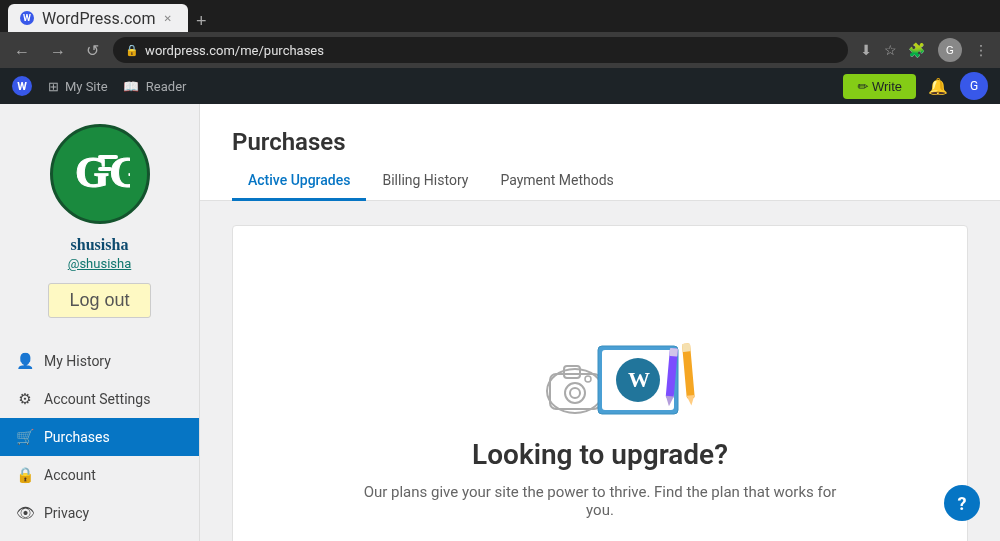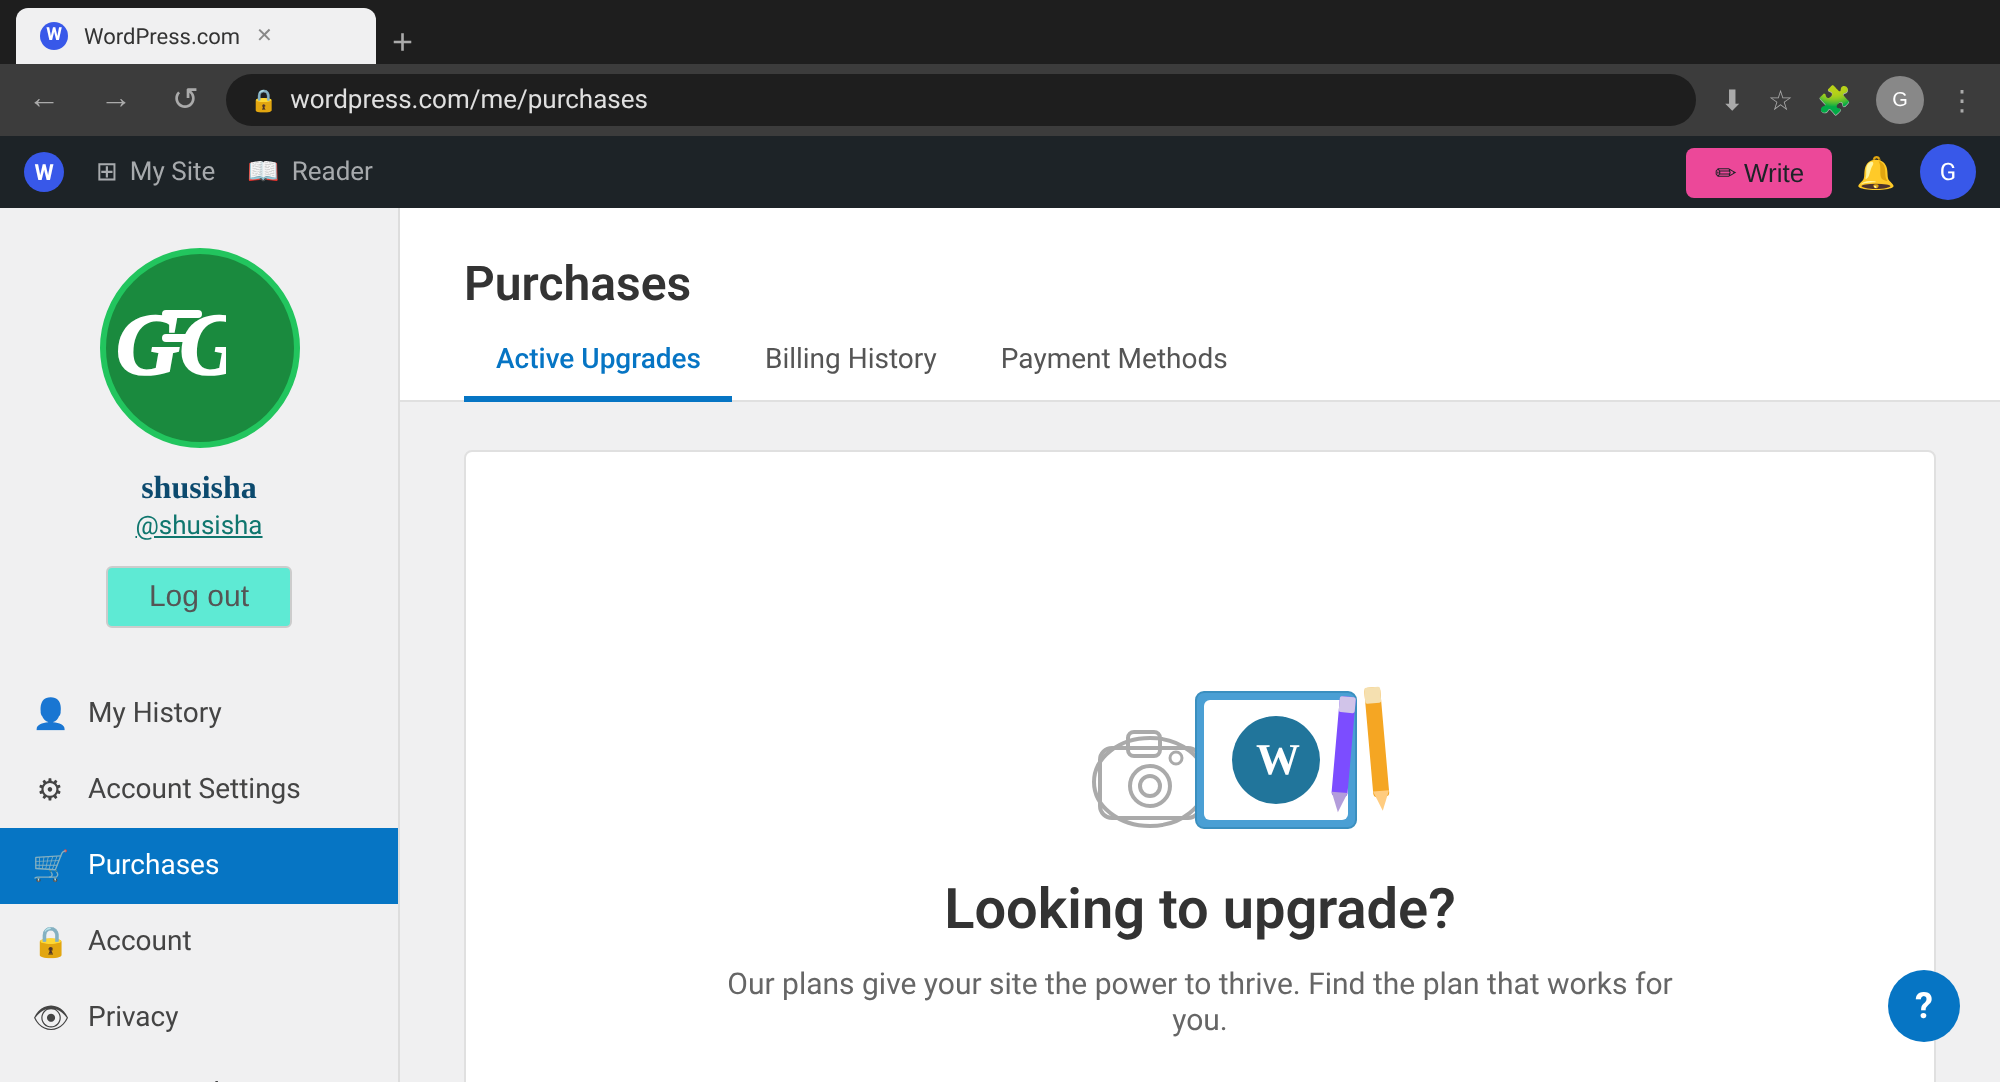--- a/index.html
+++ b/index.html
@@ -1,54 +1,54 @@
 <!DOCTYPE html>
 <html><head>
   <meta charset="utf-8">
   <style>
     * { margin: 0; padding: 0; box-sizing: border-box; }
     body { font-family: -apple-system, BlinkMacSystemFont, 'Segoe UI', Roboto, sans-serif; background: #f0f0f1; width: 1000px; height: 541px; overflow: hidden; display: flex; flex-direction: column; }
     .tab-bar { background: #1e1e1e; height: 32px; display: flex; align-items: flex-end; padding: 0 8px; }
     .tab { background: #3c3c3c; color: #ccc; font-size: 12px; height: 28px; display: flex; align-items: center; padding: 0 12px; gap: 8px; border-radius: 6px 6px 0 0; min-width: 180px; }
     .tab.active { background: #f0f0f1; color: #333; }
-    .tab-title { font-size: 11px; }
+    .tab-title { font-size: 16px; }
     .tab-close { font-size: 10px; cursor: pointer; color: #888; }
     .new-tab { color: #aaa; font-size: 18px; padding: 0 8px; cursor: pointer; background: none; border: none; }
 
     .nav-bar { background: #3c3c3c; height: 36px; display: flex; align-items: center; padding: 0 8px; gap: 8px; }
     .nav-btn { background: none; border: none; color: #aaa; font-size: 16px; cursor: pointer; padding: 4px 6px; border-radius: 3px; }
     .address-bar { flex: 1; background: #1e1e1e; border-radius: 20px; height: 26px; display: flex; align-items: center; padding: 0 12px; gap: 6px; }
     .lock-icon { color: #aaa; font-size: 11px; }
     .address-text { color: #e0e0e0; font-size: 13px; }
     .nav-icons { display: flex; gap: 4px; align-items: center; }
     .nav-icon-btn { background: none; border: none; color: #aaa; font-size: 14px; cursor: pointer; padding: 4px; }
     .profile-circle { width: 24px; height: 24px; border-radius: 50%; background: #888; display: flex; align-items: center; justify-content: center; font-size: 10px; color: white; overflow: hidden; }
 
     
     .wp-topbar { background: #1d2327; height: 36px; display: flex; align-items: center; padding: 0 12px; gap: 16px; justify-content: space-between; }
     .wp-topbar-left { display: flex; align-items: center; gap: 16px; }
     .wp-logo { display: flex; align-items: center; gap: 8px; color: #a7aaad; font-size: 13px; }
     .wp-logo-icon { width: 20px; height: 20px; background: #3858e9; border-radius: 50%; display: flex; align-items: center; justify-content: center; color: white; font-size: 11px; font-weight: bold; }
     .wp-nav-item { color: #a7aaad; font-size: 13px; cursor: pointer; display: flex; align-items: center; gap: 6px; }
     .wp-topbar-right { display: flex; align-items: center; gap: 12px; }
-    .write-btn { background: #ec4899; color: #1d2327; font-size: 13px; padding: 5px 14px; border-radius: 4px; border: none; cursor: pointer; display: flex; align-items: center; gap: 6px; font-weight: 500; }
+    .write-btn { background: #84cc16; color: #1d2327; font-size: 13px; padding: 5px 14px; border-radius: 4px; border: none; cursor: pointer; display: flex; align-items: center; gap: 6px; font-weight: 500; }
     .topbar-icon { color: #a7aaad; font-size: 16px; cursor: pointer; }
     .topbar-avatar { width: 28px; height: 28px; border-radius: 50%; background: #3858e9; display: flex; align-items: center; justify-content: center; color: white; font-size: 12px; }
 
     
     .main-layout { display: flex; flex: 1; overflow: hidden; }
 
     
     .sidebar { width: 200px; background: #f0f0f1; border-right: 1px solid #ddd; display: flex; flex-direction: column; overflow-y: auto; }
     .sidebar-profile { display: flex; flex-direction: column; align-items: center; padding: 20px 16px 16px; }
-    .avatar-container { width: 100px; height: 100px; border-radius: 50%; background: #1a8a3e; display: flex; align-items: center; justify-content: flex-start; margin-bottom: 12px; border: 3px solid #22c55e; font-style: italic; }
+    .avatar-container { width: 100px; height: 100px; border-radius: 50%; background: #1a8a3e; display: flex; align-items: center; justify-content: center; margin-bottom: 12px; border: 3px solid #14532d; }
     .avatar-initials { color: white; font-size: 32px; font-weight: bold; font-family: serif; }
     .sidebar-username { font-size: 16px; font-weight: 600; color: #0c4a6e; font-family: Liberation Serif, serif; }
     .sidebar-handle { font-size: 13px; color: #0f766e; margin-top: 2px; text-decoration: underline; }
-    .logout-btn { margin-top: 12px; padding: 6px 20px; background: #5eead4; border: 1px solid #ccc; border-radius: 3px; font-size: 15px; color: #555; cursor: pointer; }
+    .logout-btn { margin-top: 12px; padding: 6px 20px; background: #fef9c3; border: 1px solid #ccc; border-radius: 3px; font-size: 18px; color: #555; cursor: pointer; }
 
     .sidebar-nav { flex: 1; padding: 8px 0; }
     .sidebar-item { display: flex; align-items: center; gap: 10px; padding: 10px 16px; font-size: 14px; color: #444; cursor: pointer; position: relative; }
     .sidebar-item.active { background: #0675c4; color: white; }
     .sidebar-item.active::after { content: ''; position: absolute; right: 0; top: 0; bottom: 0; width: 4px; background: #0675c4; }
     .sidebar-item .item-icon { font-size: 15px; width: 18px; text-align: center; }
     .sidebar-item .item-label { flex: 1; }
     .sidebar-item .external-icon { font-size: 12px; color: #888; }
 
     

